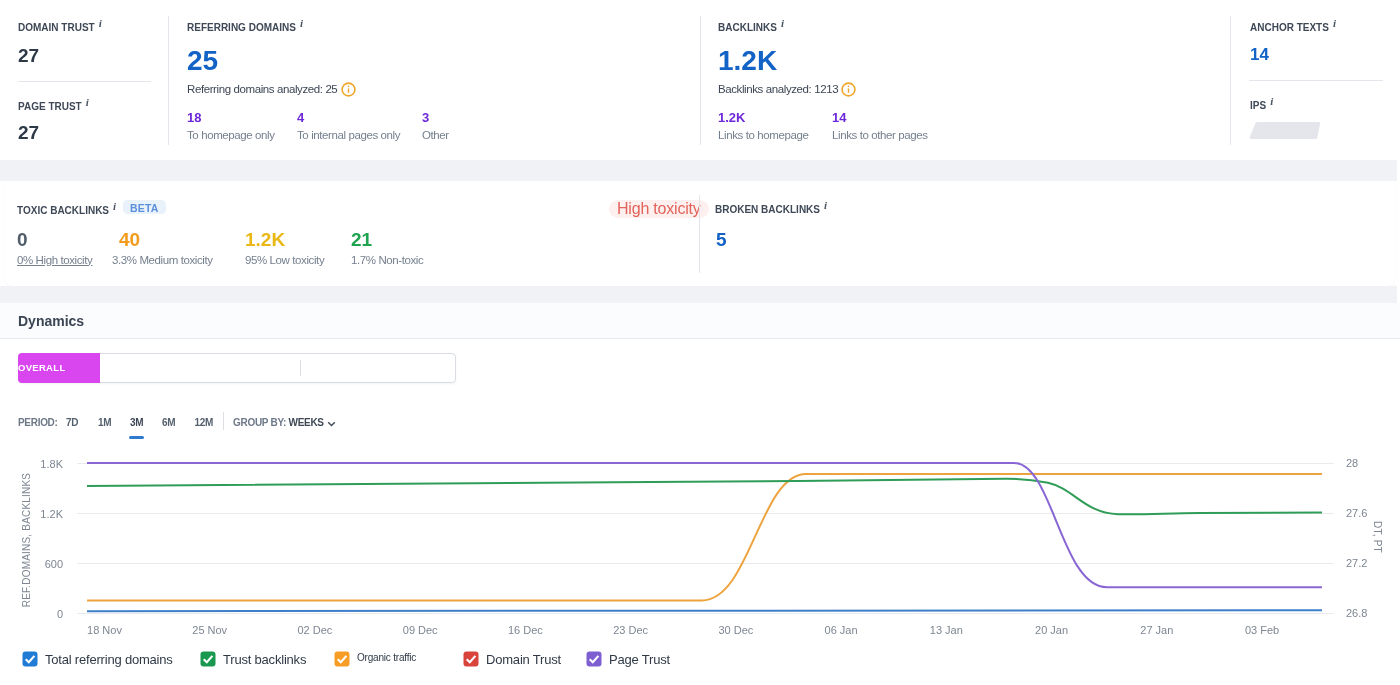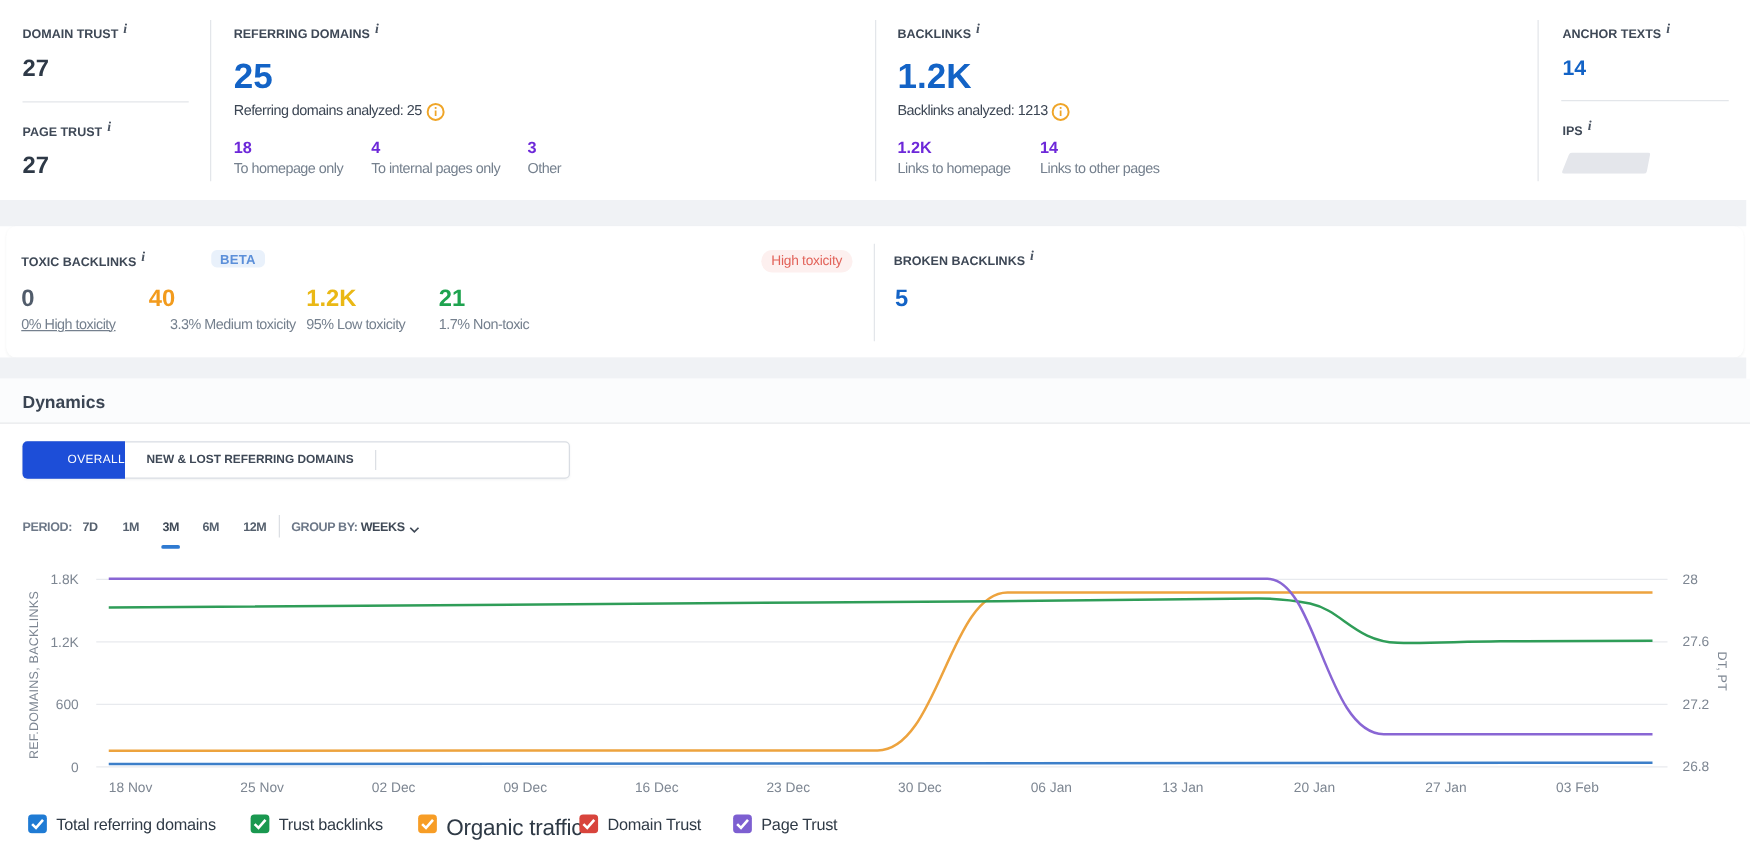--- a/index.html
+++ b/index.html
@@ -64,44 +64,43 @@
   <div class="abs lbl" style="left:1250px;top:99px;">IPS<span class="info">i</span></div>
   <svg class="abs" style="left:1249px;top:121.5px;" width="72" height="17" viewBox="0 0 72 17">
       <path d="M8.5,0 L69.5,0 Q71.5,0 71,2 L68.5,15 Q68.2,17 66,17 L2.5,17 Q0.3,17 0.8,15 L6,2 Q6.7,0 8.5,0 Z" fill="#e4e6eb"></path>
     </svg>
 </div>
 
 <div class="abs" style="left:0;top:160px;width:1397px;height:21px;background:#f0f2f5;"></div>
 
 <div class="abs" style="left:5px;top:181px;width:1390px;height:105px;background:#fff;border-radius:8px;box-shadow:0 1px 2px rgba(40,50,60,.05);">
   <div class="abs lbl" style="left:12px;top:23px;">TOXIC BACKLINKS<span class="info">i</span></div>
-  <div class="abs" style="left:118px;top:19px;height:14px;padding:0 7px;background:#e9f1fb;border-radius:4.5px;font-size:10.5px;font-weight:700;color:#5b8fd9;line-height:17.5px;letter-spacing:.2px;margin-left:46px;">BETA</div>
+  <div class="abs" style="left:118px;top:19px;height:14px;padding:0 7px;background:#e9f1fb;border-radius:4.5px;font-size:10.5px;font-weight:700;color:#5b8fd9;line-height:17.5px;letter-spacing:.2px;">BETA</div>
   <div class="abs" style="left:12px;top:48.5px;font-size:19px;line-height:19px;font-weight:700;color:#515c6b;">0</div>
   <div class="abs sub" style="left:12px;top:72.5px;text-decoration:underline;">0% High toxicity</div>
   <div class="abs" style="left:114px;top:48.5px;font-size:19px;line-height:19px;font-weight:700;color:#f29b1d;">40</div>
-  <div class="abs sub" style="left:131px;top:72.5px;text-align:right;">3.3% Medium toxicity</div>
+  <div class="abs sub" style="left:107px;top:72.5px;text-align:right;">3.3% Medium toxicity</div>
   <div class="abs" style="left:240px;top:48.5px;font-size:19px;line-height:19px;font-weight:700;color:#eab815;">1.2K</div>
   <div class="abs sub" style="left:240px;top:72.5px;">95% Low toxicity</div>
   <div class="abs" style="left:346px;top:48.5px;font-size:19px;line-height:19px;font-weight:700;color:#1ea34f;">21</div>
   <div class="abs sub" style="left:346px;top:72.5px;">1.7% Non-toxic</div>
-  <div class="abs" style="left:604px;top:19px;height:18px;padding:0 8px;background:#fdf0ef;border-radius:9px;font-size:11px;letter-spacing:-.2px;color:#e2635a;line-height:18px;">High toxicity</div>
+  <div class="abs" style="left:604px;top:19px;height:18px;padding:0 8px;background:#fdf0ef;border-radius:9px;font-size:16px;letter-spacing:-.2px;color:#e2635a;line-height:18px;">High toxicity</div>
   <div class="abs vdiv" style="left:694px;top:14px;height:78px;"></div>
   <div class="abs lbl" style="left:710px;top:22px;">BROKEN BACKLINKS<span class="info">i</span></div>
   <div class="abs bigblue" style="left:711px;top:48.5px;font-size:19px;line-height:19px;">5</div>
 </div>
 
 <div class="abs" style="left:0;top:286px;width:1397px;height:17px;background:#f0f2f5;"></div>
 
 <div class="abs" style="left:0;top:303px;width:1400px;height:382px;background:#fff;">
   <div class="abs" style="left:0;top:0;width:1400px;height:36px;background:#fbfcfd;border-bottom:1px solid #e7e9ec;"></div>
   <div class="abs" style="left:18px;top:10.5px;font-size:14px;line-height:15px;font-weight:700;color:#3b4553;">Dynamics</div>
 
   <div class="abs" style="left:18px;top:50px;width:438px;height:30px;border:1px solid #d9dde3;border-radius:4px;background:#fff;box-shadow:0 1px 2px rgba(40,50,60,.06);"></div>
-  <div class="abs" style="left:18px;top:50px;width:82px;height:30px;background:#1d4ed8;border-radius:4px 0 0 4px;color:#fff;font-size:9.5px;font-weight:400;letter-spacing:.3px;text-align:right;line-height:30px;">OVERALL</div>
-  <div class="abs" style="left:100px;top:50px;width:200px;height:30px;font-size:9.5px;font-weight:700;color:#3e4856;text-align:center;line-height:30px;white-space:nowrap;">NEW &amp; LOST REFERRING DOMAINS</div>
+  <div class="abs" style="left:18px;top:50px;width:82px;height:30px;background:#d946ef;border-radius:4px 0 0 4px;color:#fff;font-size:9.5px;font-weight:700;letter-spacing:.3px;text-align:left;line-height:30px;">OVERALL</div>
   <div class="abs" style="left:300px;top:57px;width:1px;height:16px;background:#dcdfe4;"></div>
 
   <div class="abs pop" style="left:18px;top:114px;color:#6d7888;">PERIOD:</div>
   <div class="abs pop" style="left:66px;top:114px;">7D</div>
   <div class="abs pop" style="left:98px;top:114px;">1M</div>
   <div class="abs pop" style="left:130px;top:114px;color:#3f4956;">3M</div>
   <div class="abs" style="left:128.5px;top:133px;width:15.5px;height:2.5px;background:#2f7ad1;border-radius:2px;"></div>
   <div class="abs pop" style="left:162px;top:114px;">6M</div>
   <div class="abs pop" style="left:194.5px;top:114px;">12M</div>
   <div class="abs" style="left:223px;top:109px;width:1px;height:18px;background:#dcdfe4;"></div>
@@ -159,21 +158,21 @@
     <div class="abs" style="left:45px;top:4px;font-size:13px;letter-spacing:-.2px;color:#2f3a46;">Total referring domains</div>
     <svg class="abs" style="left:200px;top:2.5px;" width="16" height="16" viewBox="0 0 16 16">
         <rect x="0.5" y="0.5" width="15" height="15" rx="3" fill="#1a9850"></rect>
         <polyline points="3.7,8.3 6.8,11.3 12.4,4.9" fill="none" stroke="#fff" stroke-width="2.1"></polyline>
       </svg>
     <div class="abs" style="left:223px;top:4px;font-size:13px;letter-spacing:-.2px;color:#2f3a46;">Trust backlinks</div>
     <svg class="abs" style="left:334px;top:2.5px;" width="16" height="16" viewBox="0 0 16 16">
         <rect x="0.5" y="0.5" width="15" height="15" rx="3" fill="#f79d26"></rect>
         <polyline points="3.7,8.3 6.8,11.3 12.4,4.9" fill="none" stroke="#fff" stroke-width="2.1"></polyline>
       </svg>
-    <div class="abs" style="left:357px;top:4px;font-size:18px;letter-spacing:-.2px;color:#2f3a46;">Organic traffic</div>
+    <div class="abs" style="left:357px;top:4px;font-size:10px;letter-spacing:-.2px;color:#2f3a46;">Organic traffic</div>
     <svg class="abs" style="left:463px;top:2.5px;" width="16" height="16" viewBox="0 0 16 16">
         <rect x="0.5" y="0.5" width="15" height="15" rx="3" fill="#d8443c"></rect>
         <polyline points="3.7,8.3 6.8,11.3 12.4,4.9" fill="none" stroke="#fff" stroke-width="2.1"></polyline>
       </svg>
     <div class="abs" style="left:486px;top:4px;font-size:13px;letter-spacing:-.2px;color:#2f3a46;">Domain Trust</div>
     <svg class="abs" style="left:586px;top:2.5px;" width="16" height="16" viewBox="0 0 16 16">
         <rect x="0.5" y="0.5" width="15" height="15" rx="3" fill="#7d5fd1"></rect>
         <polyline points="3.7,8.3 6.8,11.3 12.4,4.9" fill="none" stroke="#fff" stroke-width="2.1"></polyline>
       </svg>
     <div class="abs" style="left:609px;top:4px;font-size:13px;letter-spacing:-.2px;color:#2f3a46;">Page Trust</div>

